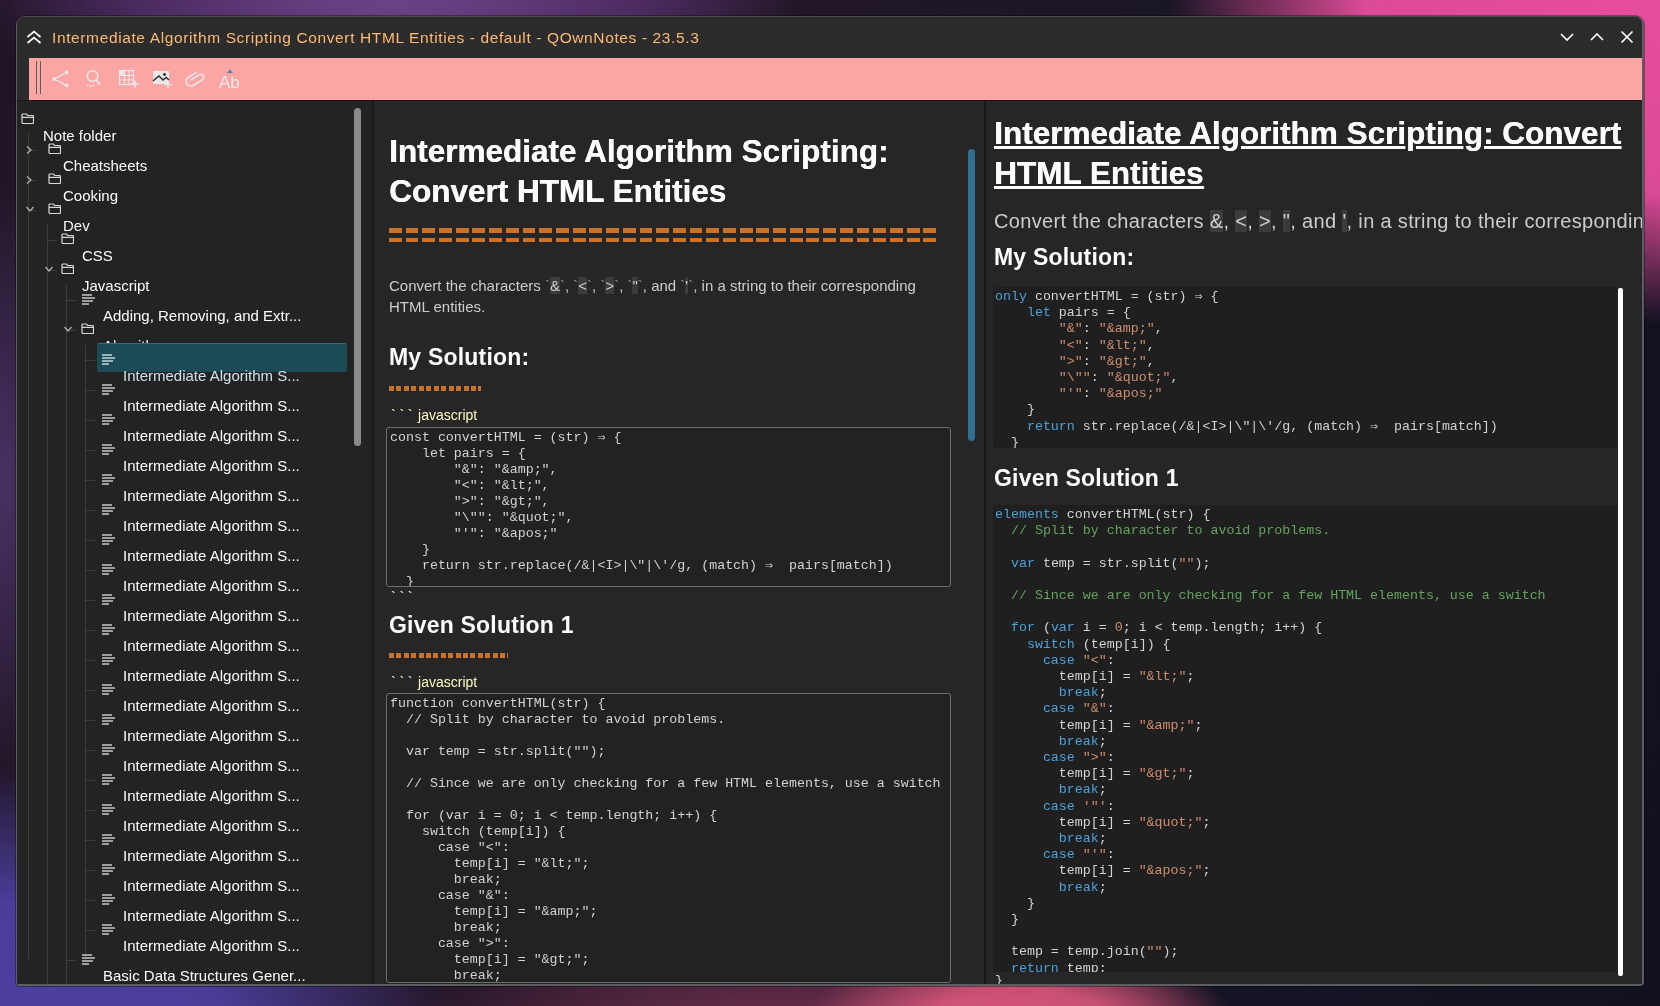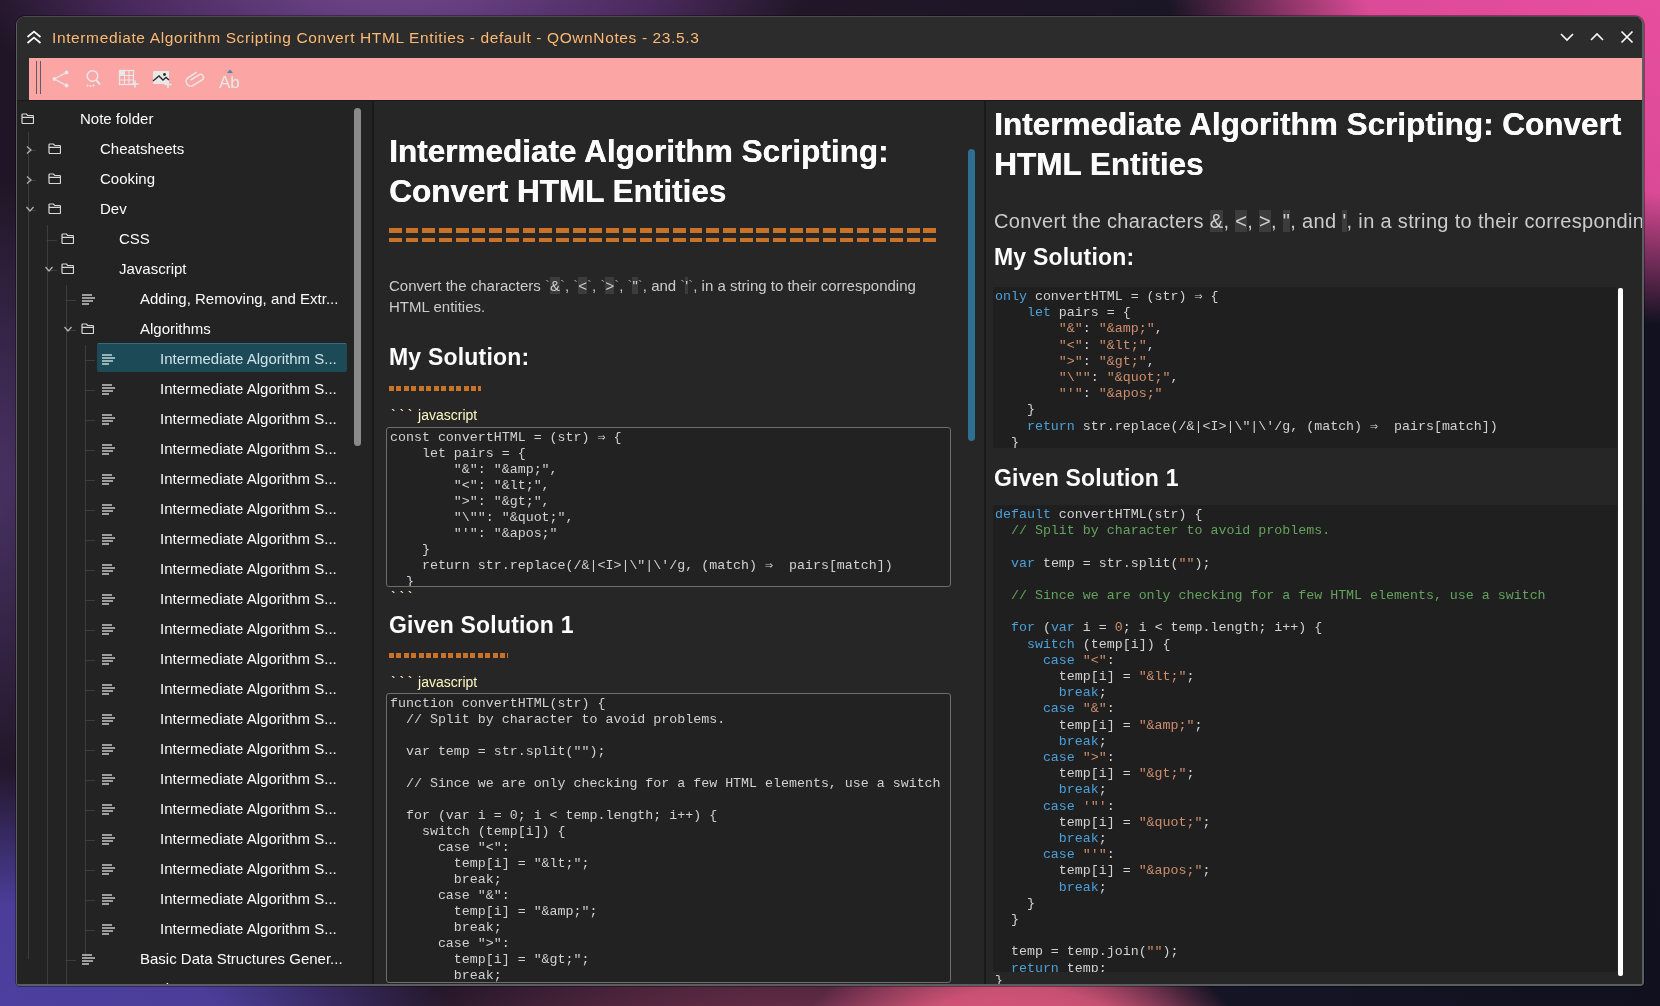--- a/index.html
+++ b/index.html
@@ -32,21 +32,21 @@
 #toolbar .handle { position:absolute; left:7px; top:3px; width:1px; height:33px; background:#5c5f61; }
 #toolbar .handle2 { position:absolute; left:11px; top:3px; width:1px; height:33px; background:#5c5f61; }
 .ticon { position:absolute; top:10px; }
 
 #main { position:absolute; left:0; top:83px; width:1626px; height:885px; background:#191919; }
 #tree { position:absolute; left:0px; top:1px; width:355px; height:884px; background:#232323; overflow:hidden; }
 #editor { position:absolute; left:357px; top:1px; width:610px; height:884px; background:#262626; overflow:hidden; }
 #preview { position:absolute; left:969px; top:1px; width:657px; height:884px; background:#262626; overflow:hidden; }
 
 .trow { position:absolute; left:0; height:30px; width:100%; font-size:15px; color:#fcfcfc; white-space:nowrap; }
-.trow .lbl { position:absolute; top:5px;margin-left:37px; }
+.trow .lbl { position:absolute; top:22px; }
 .tsel { position:absolute; left:80px; top:-2px; height:29px; width:250px; background:#1d4a57; border-top:1px solid #2e6e80; border-radius:2px; }
 .fold { position:absolute; top:8px; }
 .nicon { position:absolute; top:8px; }
 .exp { position:absolute; top:10px; }
 .vline { position:absolute; width:1px; background:#5a5a5a; opacity:0.45; }
 .hline { position:absolute; height:1px; background:#5a5a5a; opacity:0.45; }
 #treescroll { position:absolute; left:337px; top:7px; width:7px; height:338px; background:#8a8a8a; border-radius:4px; }
 
 #editor .inner { position:absolute; left:15px; top:0; width:566px; }
 .eh1 { font-weight:bold; color:#fcfcfc; font-size:31.5px; letter-spacing:0px; text-shadow:0.4px 0 0 currentColor; }
@@ -410,36 +410,36 @@
       case "&amp;":
         temp[i] = "&amp;amp;";
         break;
       case "&gt;":
         temp[i] = "&amp;gt;";
         break;</div>
       <div id="edscroll"></div>
     </div>
     <div id="preview">
       <div class="pinner">
-        <div class="ph1" style="position:absolute; top:3px;">Intermediate Algorithm Scripting: Convert HTML Entities</div>
+        <div class="ph1" style="position:absolute; top:12px;text-decoration:underline;">Intermediate Algorithm Scripting: Convert HTML Entities</div>
         <div style="position:absolute; top:109px; font-size:20px; color:#cccccc; width:640px; white-space:nowrap; letter-spacing:0.34px;">Convert the characters <span class="chip">&amp;</span>, <span class="chip">&lt;</span>, <span class="chip">&gt;</span>, <span class="chip">"</span>, and <span class="chip">'</span>, in a string to their corresponding HTML entities.</div>
         <div class="bold" style="position:absolute; top:143px; font-size:23px; letter-spacing:0.2px; color:#fcfcfc;">My Solution:</div>
         <div class="bold" style="position:absolute; top:364px; font-size:23px; letter-spacing:0.2px; color:#fcfcfc;">Given Solution 1</div>
       </div>
       <div class="pcode" style="left:7px; top:186px; width:624px; height:161px; padding:2px 0 0 2px;"><span class="kw">only</span> convertHTML = (str) ⇒ {
     <span class="kw">let</span> pairs = {
         <span class="str">"&amp;"</span>: <span class="str">"&amp;amp;"</span>,
         <span class="str">"&lt;"</span>: <span class="str">"&amp;lt;"</span>,
         <span class="str">"&gt;"</span>: <span class="str">"&amp;gt;"</span>,
         <span class="str">"\""</span>: <span class="str">"&amp;quot;"</span>,
         <span class="str">"'"</span>: <span class="str">"&amp;apos;"</span>
     }
     <span class="kw">return</span> str.replace(/&amp;|&lt;I&gt;|\"|\'/g, (match) ⇒  pairs[match])
   }</div>
-      <div class="pcode" style="left:7px; top:404px; width:624px; height:467px; padding:2px 0 0 2px;"><span class="kw">default</span> convertHTML(str) {
+      <div class="pcode" style="left:7px; top:404px; width:624px; height:467px; padding:2px 0 0 2px;"><span class="kw">elements</span> convertHTML(str) {
   <span class="com">// Split by character to avoid problems.</span>
 
   <span class="kw">var</span> temp = str.split(<span class="str">""</span>);
 
   <span class="com">// Since we are only checking for a few HTML elements, use a switch</span>
 
   <span class="kw">for</span> (<span class="kw">var</span> i = <span class="str">0</span>; i &lt; temp.length; i++) {
     <span class="kw">switch</span> (temp[i]) {
       <span class="kw">case</span> <span class="str">"&lt;"</span>:
         temp[i] = <span class="str">"&amp;lt;"</span>;

